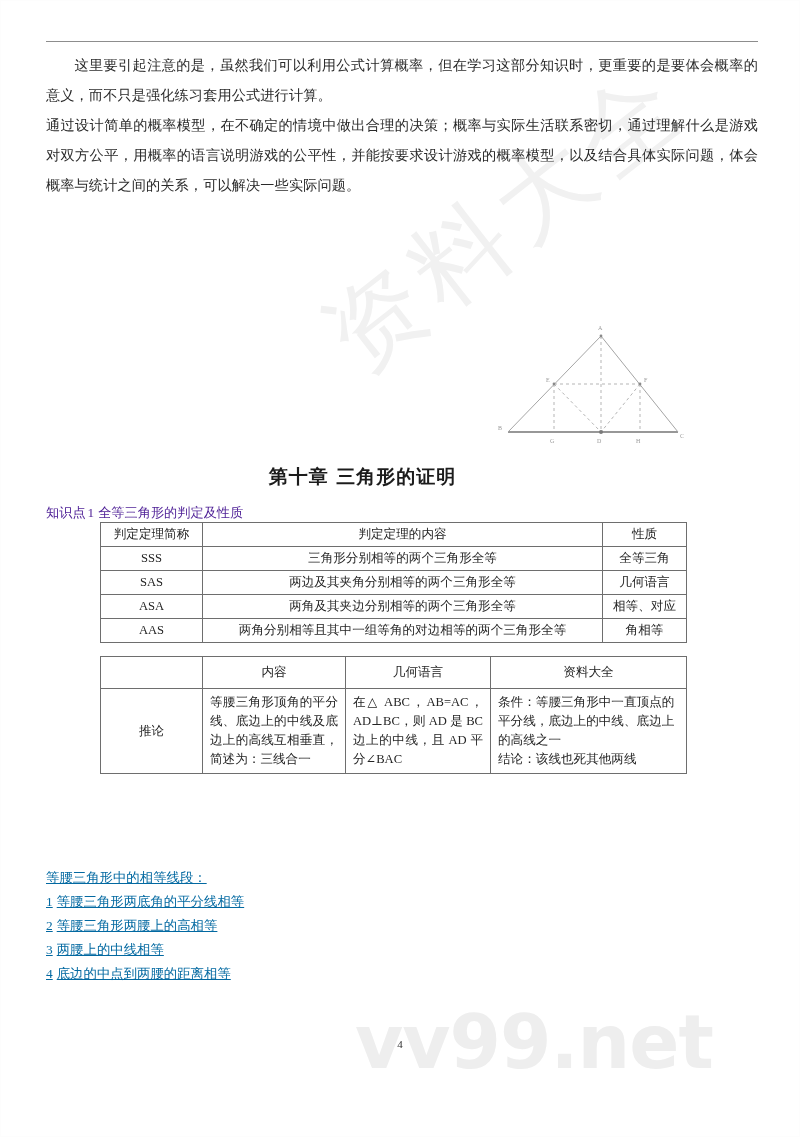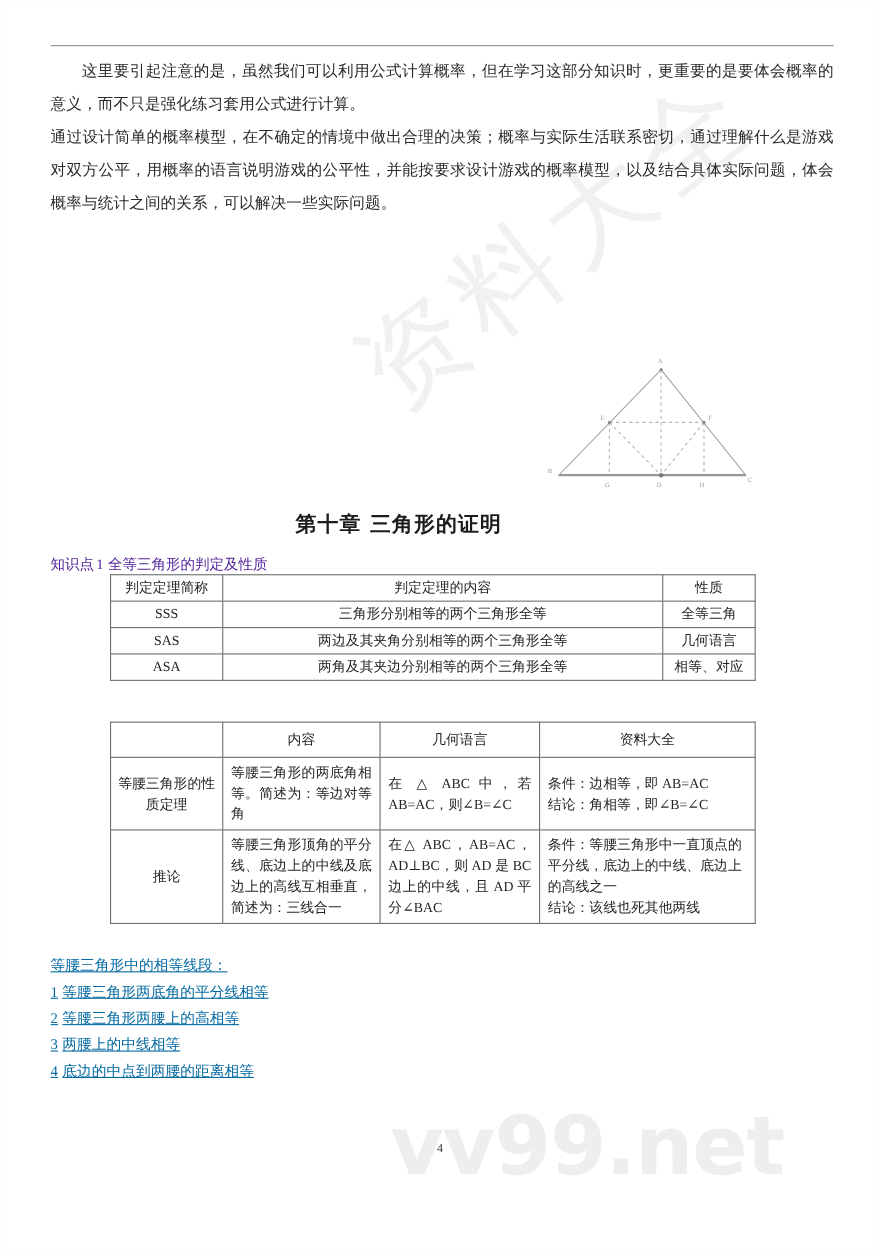--- a/index.html
+++ b/index.html
@@ -234,38 +234,36 @@
         <tr>
           <td>SAS</td>
           <td>两边及其夹角分别相等的两个三角形全等</td>
           <td>几何语言</td>
         </tr>
         <tr>
           <td>ASA</td>
           <td>两角及其夹边分别相等的两个三角形全等</td>
           <td>相等、对应</td>
         </tr>
+        <tr>
+          <td>AAS</td>
+          <td>两角分别相等且其中一组等角的对边相等的两个三角形全等</td>
+          <td>角相等</td>
+        </tr>
       </tbody>
     </table>
 
 
     <table class="doc-table" id="table2">
       <tbody>
         <tr>
           <td class="c-name hdr"></td>
           <td class="c-body hdr">内容</td>
           <td class="c-geom hdr">几何语言</td>
           <td class="c-concl hdr">资料大全</td>
-        </tr>
-        <tr>
-          <td>等腰三角形的性质定理</td>
-          <td class="just">等腰三角形的两底角相等。简述为：等边对等角</td>
-          <td class="just">在 △ ABC 中，若 AB=AC，则∠B=∠C</td>
-          <td class="left" style="white-space:pre-line">条件：边相等，即 AB=AC
-结论：角相等，即∠B=∠C</td>
         </tr>
         <tr>
           <td>推论</td>
           <td class="just">等腰三角形顶角的平分线、底边上的中线及底边上的高线互相垂直，简述为：三线合一</td>
           <td class="just">在△ ABC，AB=AC，AD⊥BC，则 AD 是 BC 边上的中线，且 AD 平分∠BAC</td>
           <td class="left" style="white-space:pre-line">条件：等腰三角形中一直顶点的平分线，底边上的中线、底边上的高线之一
 结论：该线也死其他两线</td>
         </tr>
       </tbody>
     </table>

